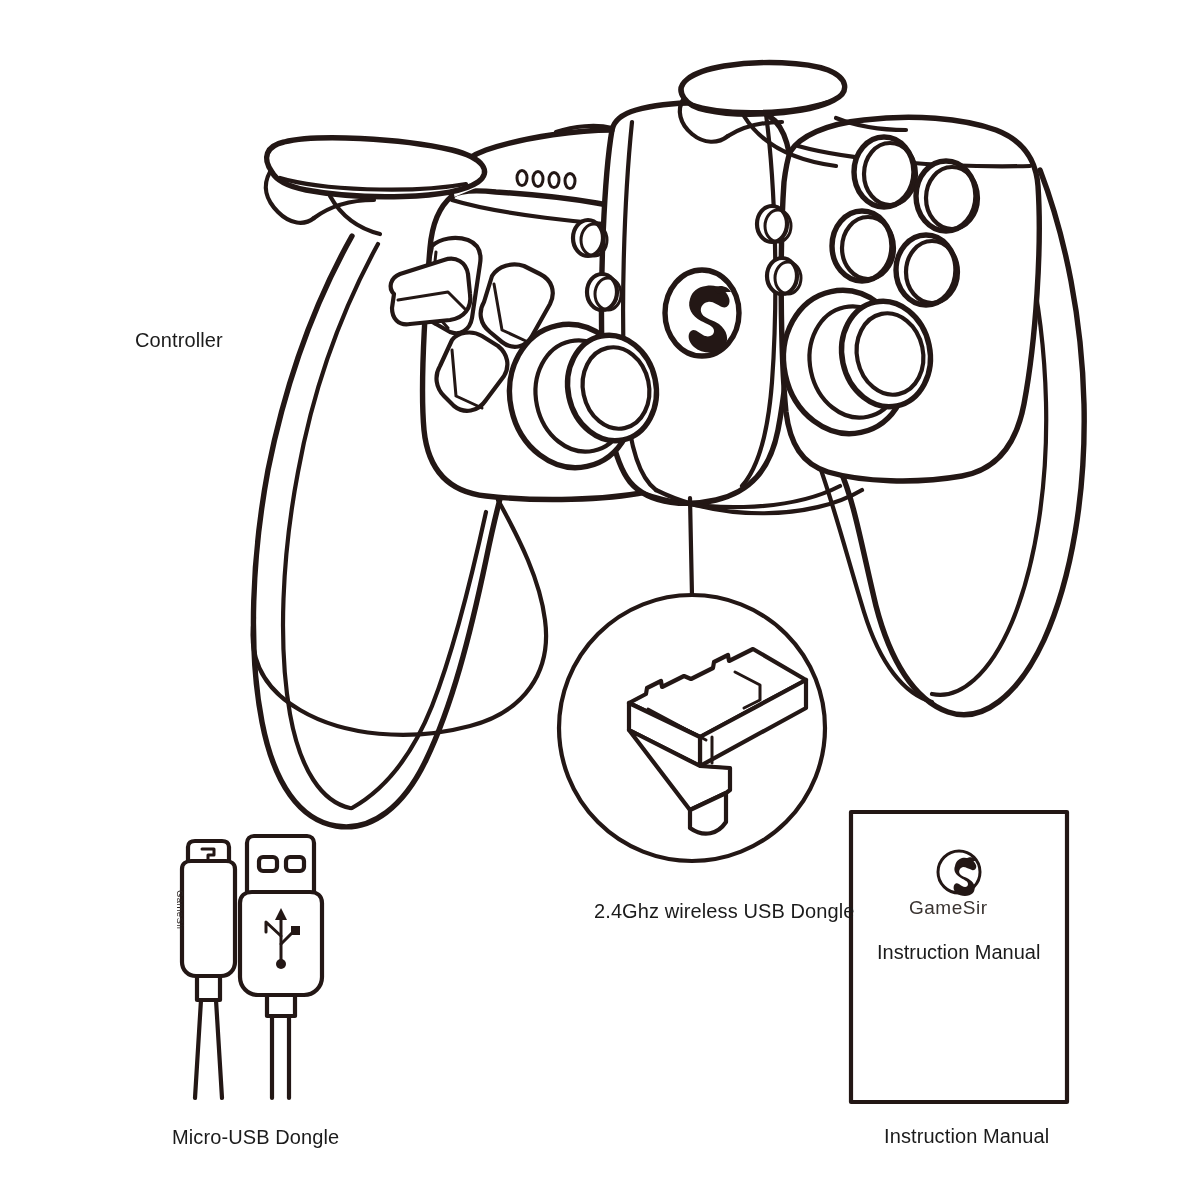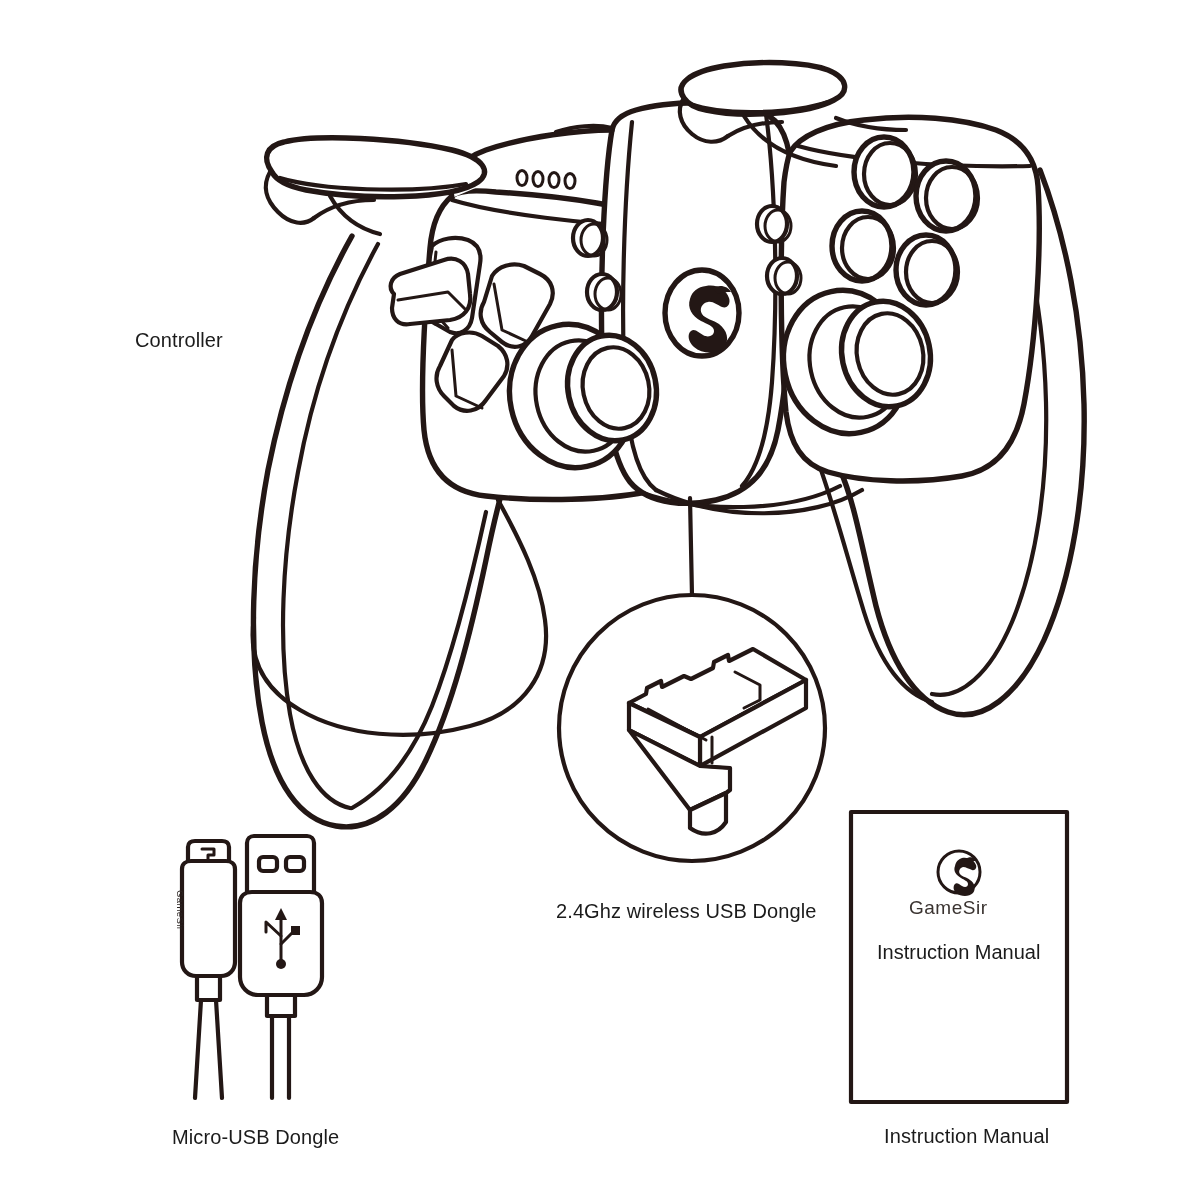--- a/index.html
+++ b/index.html
@@ -41,21 +41,21 @@
   .label {
     position: absolute;
     color: #1b1b1b;
     font-family: "Liberation Sans", sans-serif;
     font-size: 20px;
     font-weight: 400;
     white-space: nowrap;
     letter-spacing: 0.1px;
   }
   #label-controller { left: 135px; top: 329px; }
-  #label-dongle    { left: 556px; top: 900px; }
+  #label-dongle    { left: 594px; top: 900px; }
   #label-cable     { left: 172px; top: 1126px; }
   #label-manual    { left: 884px; top: 1125px; }
 
   .manual-text {
     position: absolute;
     color: #1b1b1b;
     font-size: 20px;
     white-space: nowrap;
   }
   #manual-title { left: 877px; top: 941px; }

